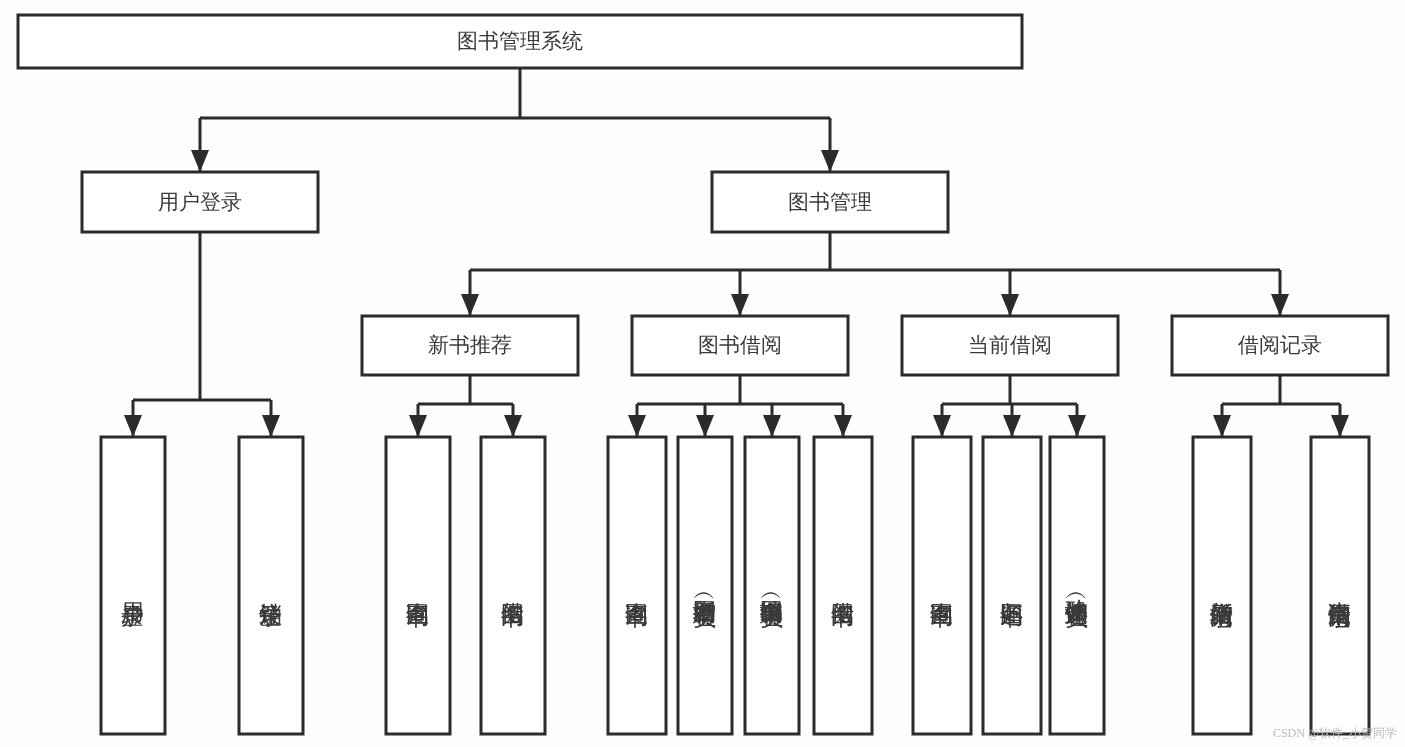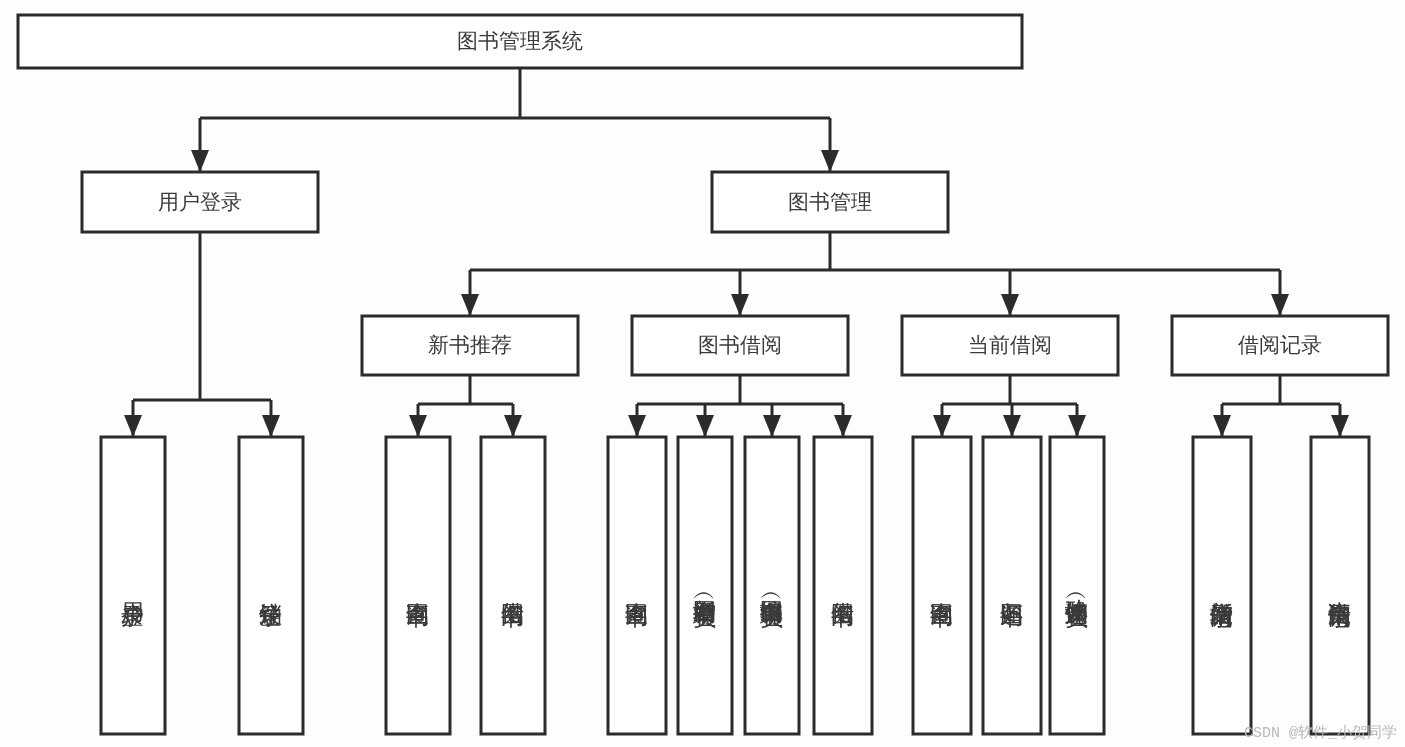--- a/index.html
+++ b/index.html
@@ -60,22 +60,22 @@
     align-items: center;
     justify-content: center;
     text-align: center;
     pointer-events: none;
     white-space: nowrap;
   }
   .watermark {
     position: absolute;
     right: 8px;
     bottom: 5px;
-    font-family: Liberation Mono, monospace;
-    font-size: 15px;
+    font-family: Liberation Serif, serif;
+    font-size: 12px;
     color: #b9b9b9;
     white-space: nowrap;
   }
 </style>
 </head>
 <body>
 
 <div id="diagram-root">
 
   <svg id="flow" viewBox="0 0 1405 747">

